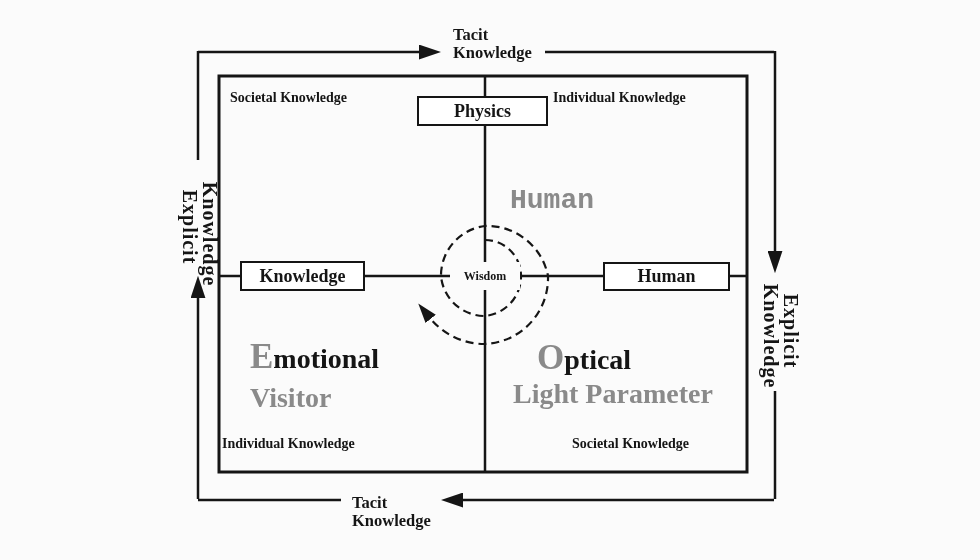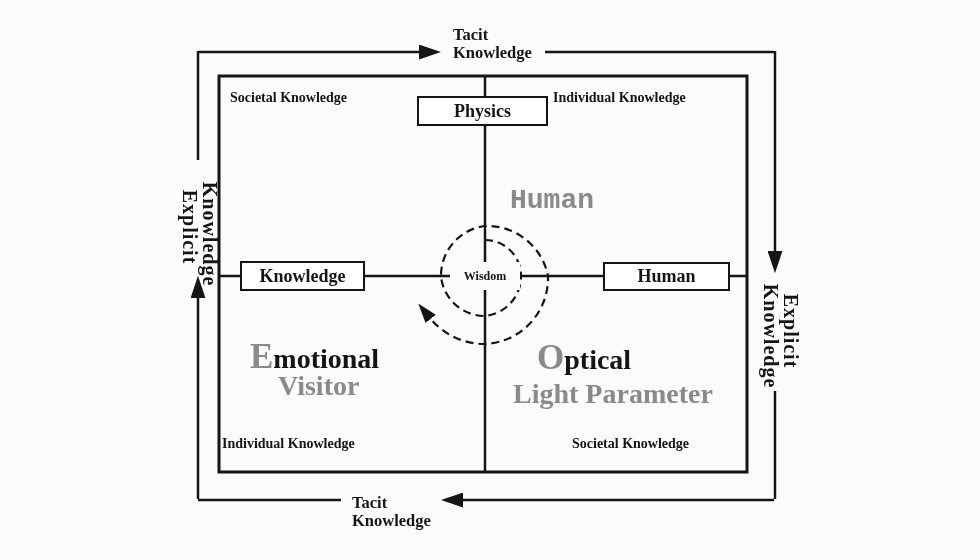--- a/index.html
+++ b/index.html
@@ -79,21 +79,21 @@
   <span class="abs corner-label" style="left:553px; top:90px;">Individual Knowledge</span>
   <span class="abs corner-label" style="left:222px; top:436px;">Individual Knowledge</span>
   <span class="abs corner-label" style="left:572px; top:436px;">Societal Knowledge</span>
 
 
   <div class="abs q-sub" style="left:510px; top:185px;font-family:Liberation Mono, monospace;">Human</div>
 
   <div class="abs q-title" style="left:250px; top:337px;">
     <span class="initial">E</span><span>motional</span>
   </div>
-  <div class="abs q-sub" style="left:250px; top:370px;margin-left:28px;">Visitor</div>
+  <div class="abs q-sub" style="left:250px; top:382px;">Visitor</div>
 
   <div class="abs q-title" style="left:513px; top:338px;margin-left:24px;">
     <span class="initial">O</span><span>ptical</span>
   </div>
   <div class="abs q-sub" style="left:513px; top:378px;">Light Parameter</div>
 
   <div class="abs flow-label" style="left:453px; top:26px;">
     <span style="display:block">Tacit</span>
     <span style="display:block">Knowledge</span>
   </div>

